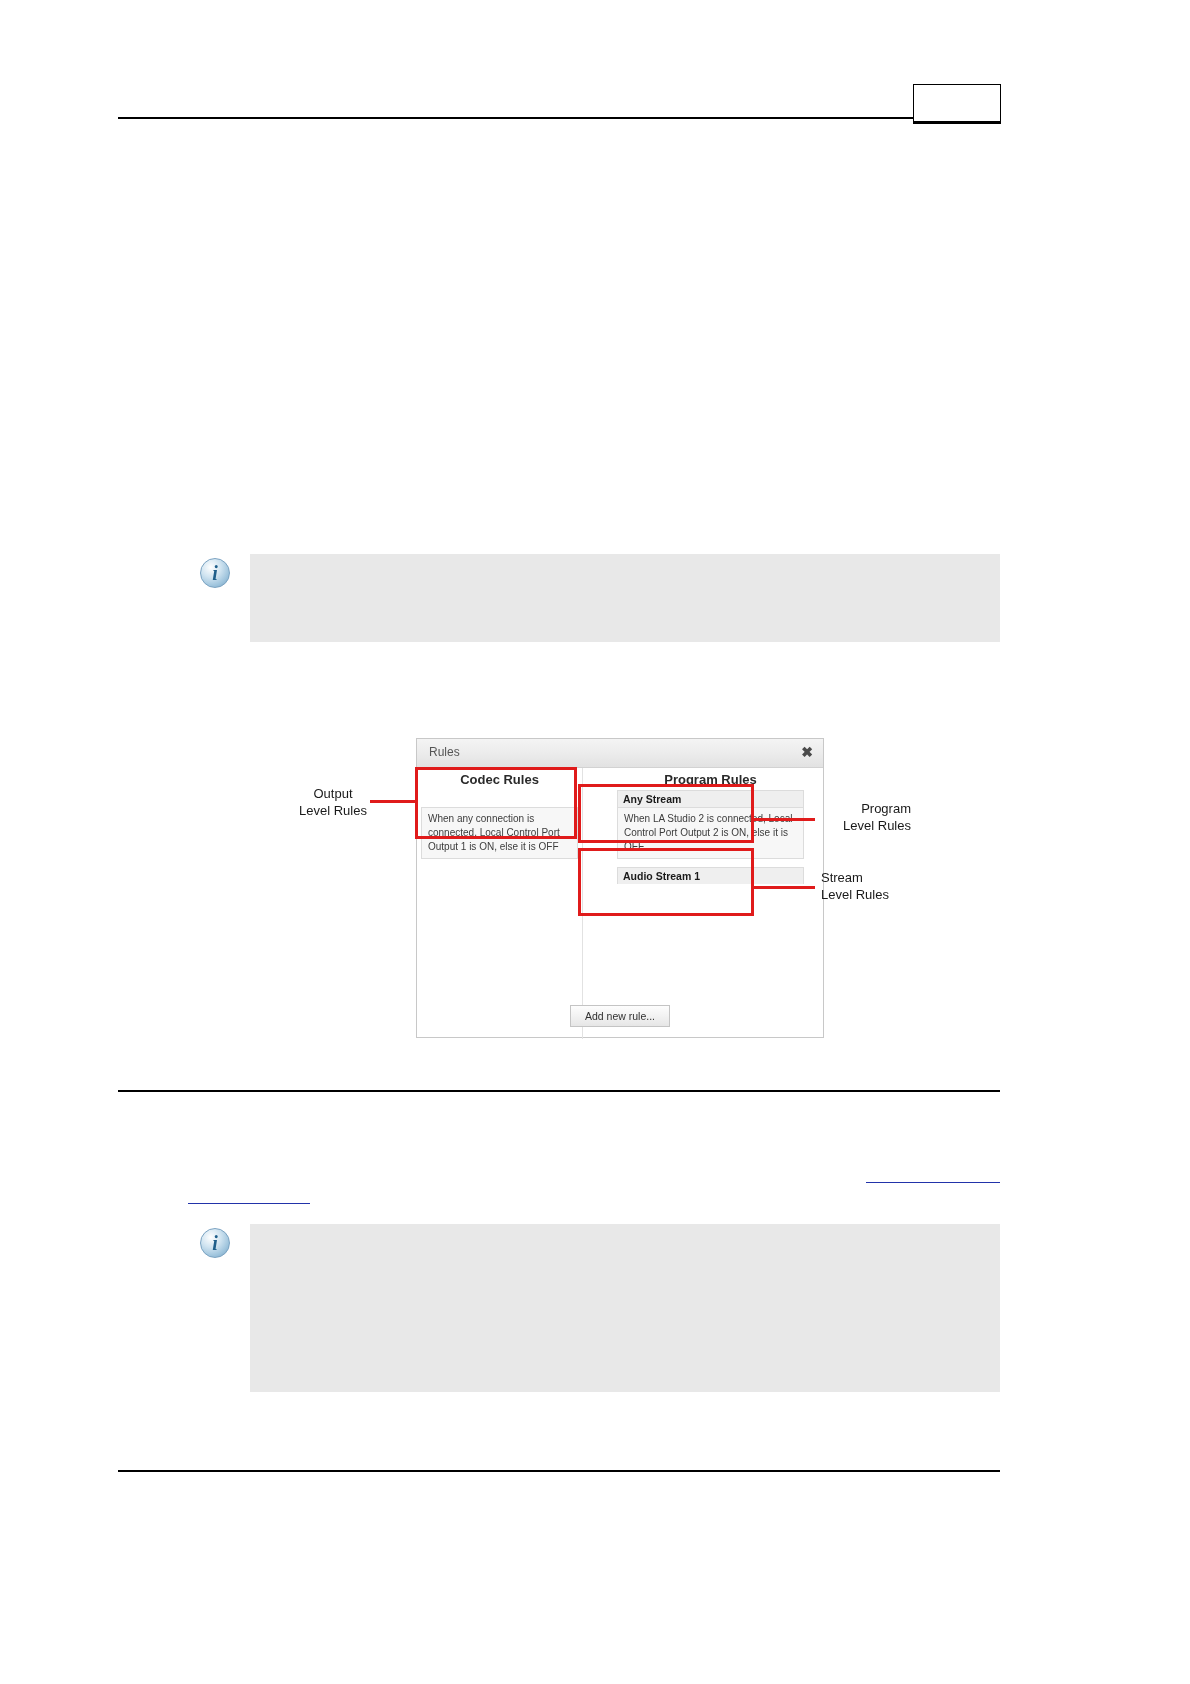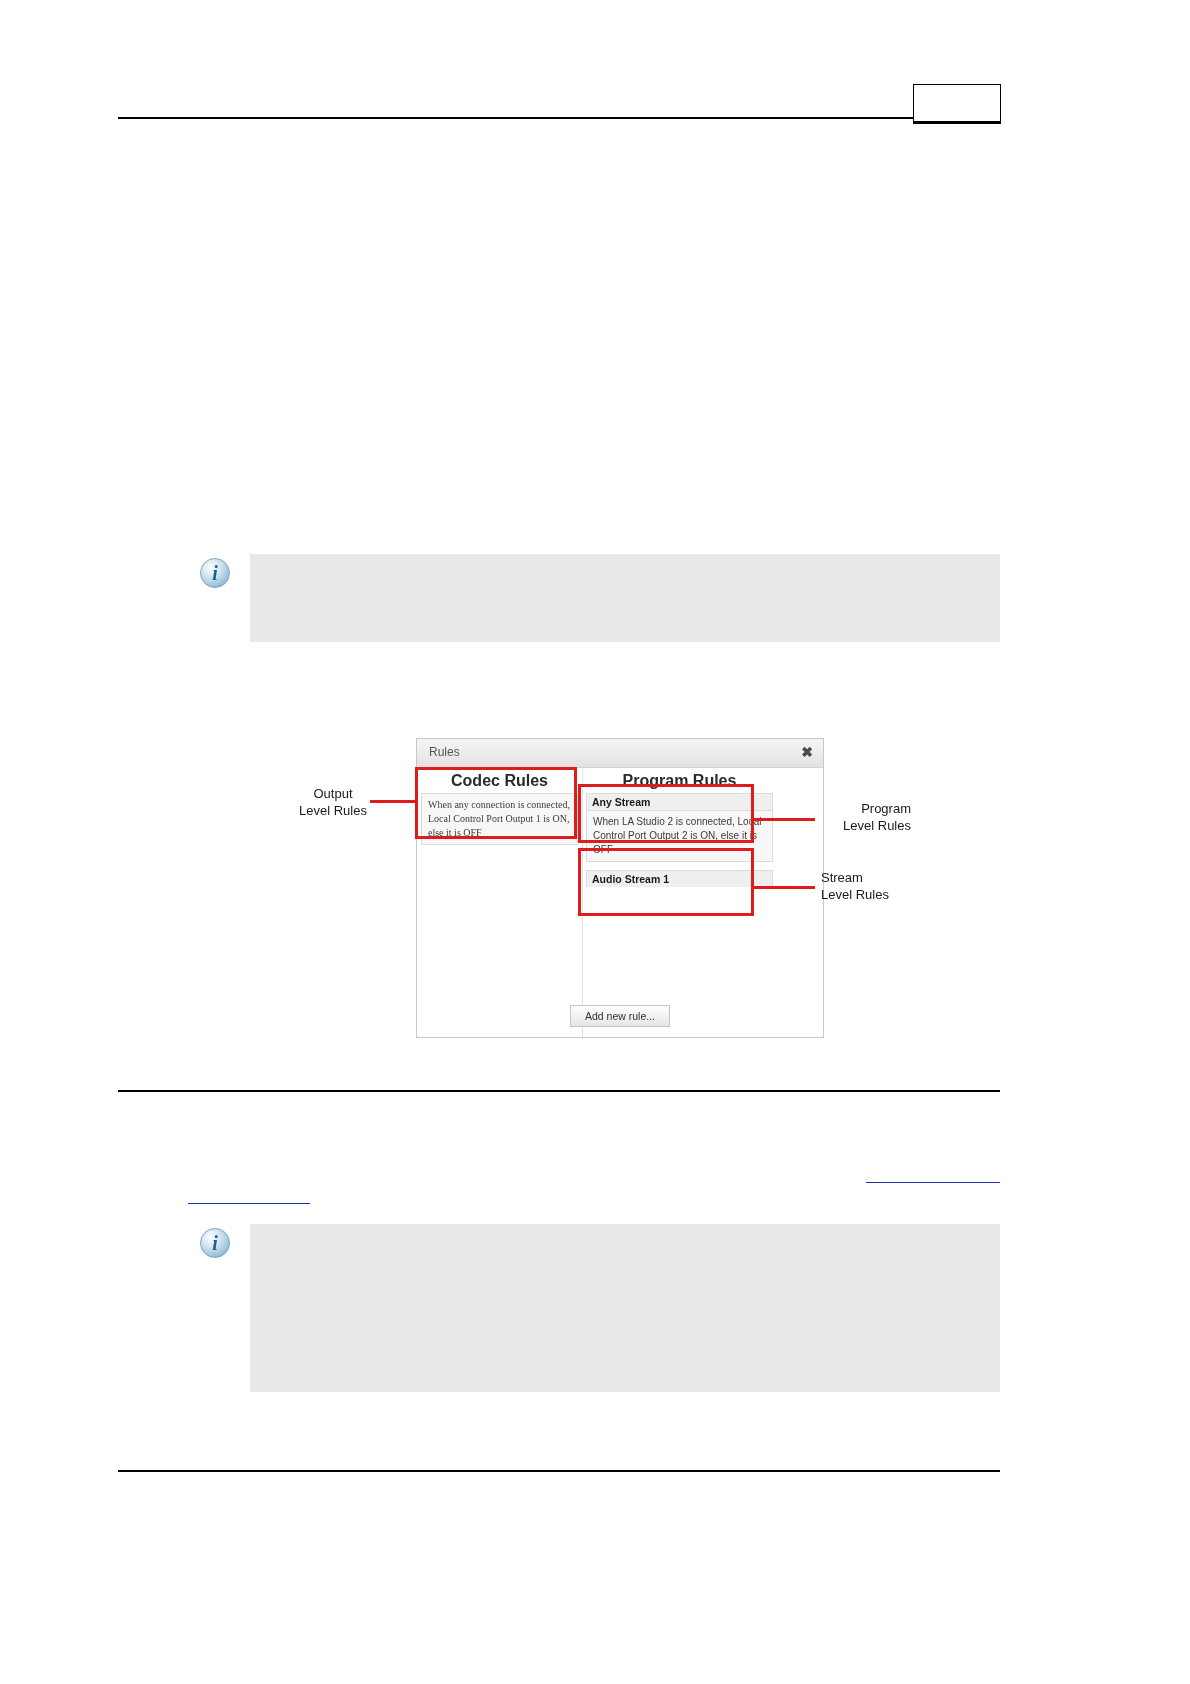--- a/index.html
+++ b/index.html
@@ -150,43 +150,42 @@
   .dialog-body {
     position: relative;
     height: 271px;
     display: flex;
   }
   .col {
     position: relative;
     box-sizing: border-box;
   }
   .col-codec { width: 166px; border-right: 1px solid #e2e2e2; }
-  .col-program { width: 193px; }
+  .col-program { width: 193px; margin-left: 31px; }
 
   .col-title {
     text-align: center;
-    font-size: 16px;
+    font-size: 13px;
     font-weight: bold;
     color: #2a2a2a;
     padding-top: 4px;
     padding-bottom: 3px;
   }
 
   .rule-card {
     background: #f7f7f7;
     border: 1px solid #dcdcdc;
     box-sizing: border-box;
     font-size: 10px;
     line-height: 14px;
     color: #3c3c3c;
     padding: 4px 6px;
   }
   .codec-rule {
-    margin: 0 4px;
-    font-family: Liberation Serif, serif;
+    margin: 17px 4px;
   }
 
   .group-header {
     font-size: 10.5px;
     font-weight: bold;
     color: #1a1a1a;
     background: #efefef;
     border: 1px solid #dcdcdc;
     border-bottom: none;
     box-sizing: border-box;

